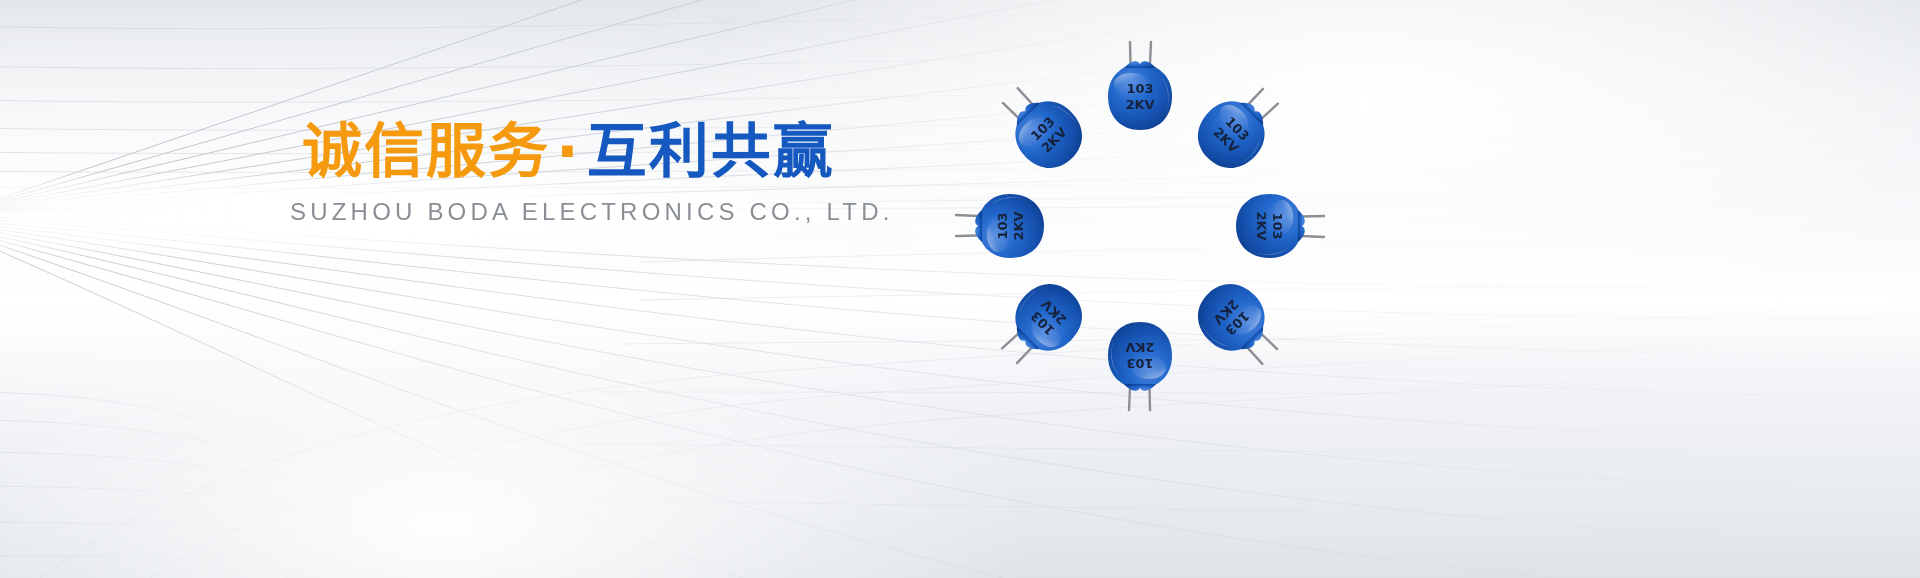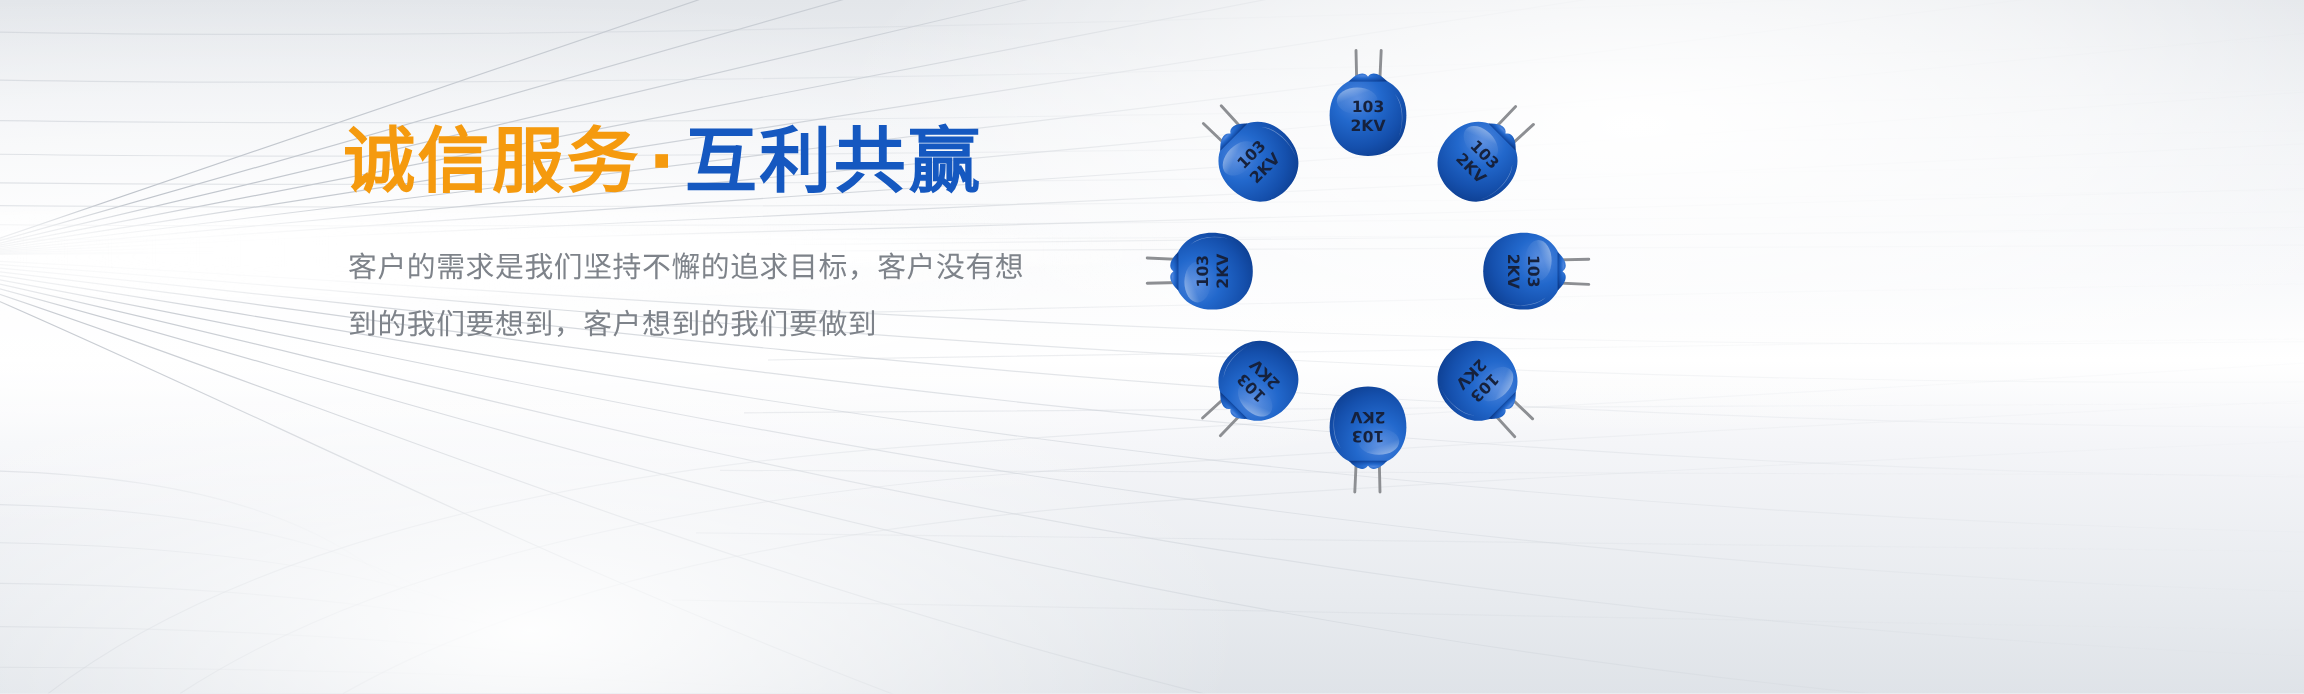--- a/index.html
+++ b/index.html
@@ -42,21 +42,21 @@
     background:radial-gradient(closest-side,rgba(255,255,255,.95) 0%,rgba(255,255,255,.35) 60%,rgba(255,255,255,0) 100%);
     pointer-events:none;
   }
 
   .bg-lines{position:absolute;inset:0;width:1920px;height:578px;pointer-events:none;}
 
   
   .copy{position:absolute;left:286px;top:104px;width:700px;}
 
   .headline{
-    margin:0;font-size:60px;line-height:1.04;font-weight:700;
+    margin:16px;font-size:60px;line-height:1.04;font-weight:700;
     letter-spacing:2px;white-space:nowrap;
     font-family:"DejaVu Sans","Liberation Sans",sans-serif;
   }
   .h-orange{color:#F59A0E;}
   .h-dot{color:#F59A0E;padding:0 6px;}
   .h-blue{color:#1558C0;}
 
   .subline{
     margin:14px 0 0 4px;
     font-size:24px;font-weight:400;color:#8a8f96;
@@ -177,25 +177,22 @@
   <div class="wash-bl"></div>
   <div class="glow"></div>
   <div class="glow2"></div>
 
   <div class="copy">
 
     <h1 class="headline">
       <span class="h-orange">诚信服务</span><span class="h-dot">·</span><span class="h-blue">互利共赢</span>
     </h1>
 
-
-    <div class="desc">
-      <p>客户的需求是我们坚持不懈的追求目标，客户没有想</p>
-      <p>到的我们要想到，客户想到的我们要做到</p>
-    </div>
+    <div class="subline">SUZHOU BODA ELECTRONICS CO., LTD.</div>
+
   </div>
 
   <div class="ring">
     <svg class="cap-svg" viewBox="0 0 380 380" aria-hidden="true">
       <defs>
         <radialGradient id="capGrad" cx="36%" cy="28%" r="82%">
           <stop offset="0%" stop-color="#4e86de"></stop>
           <stop offset="38%" stop-color="#2268cc"></stop>
           <stop offset="74%" stop-color="#1550ad"></stop>
           <stop offset="100%" stop-color="#0d3d8e"></stop>

